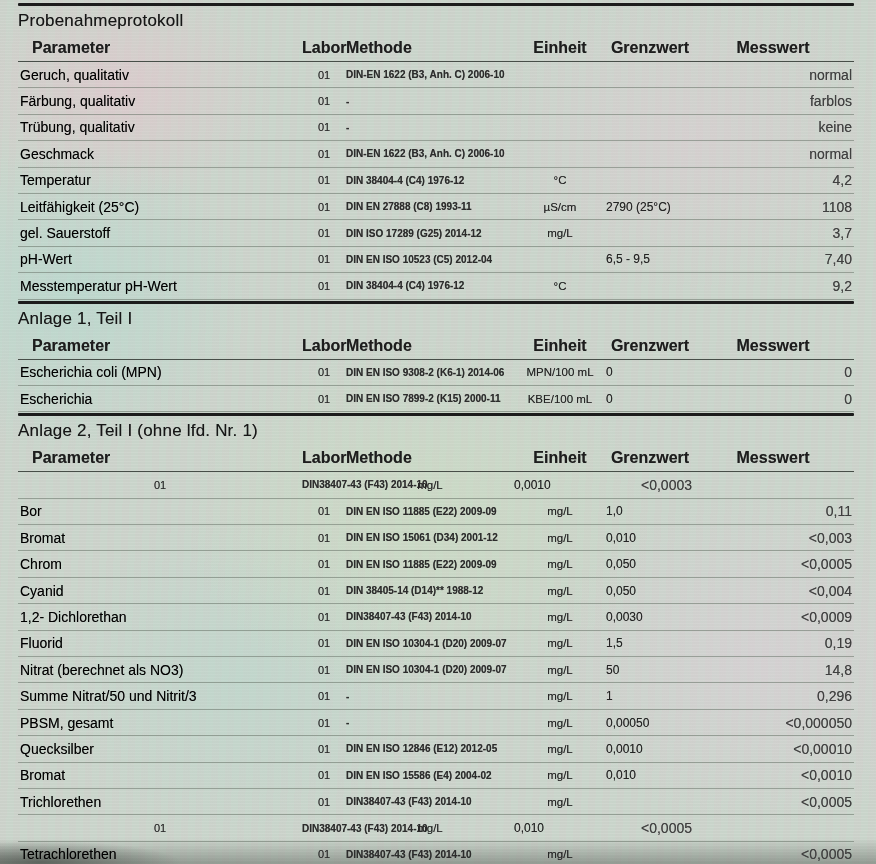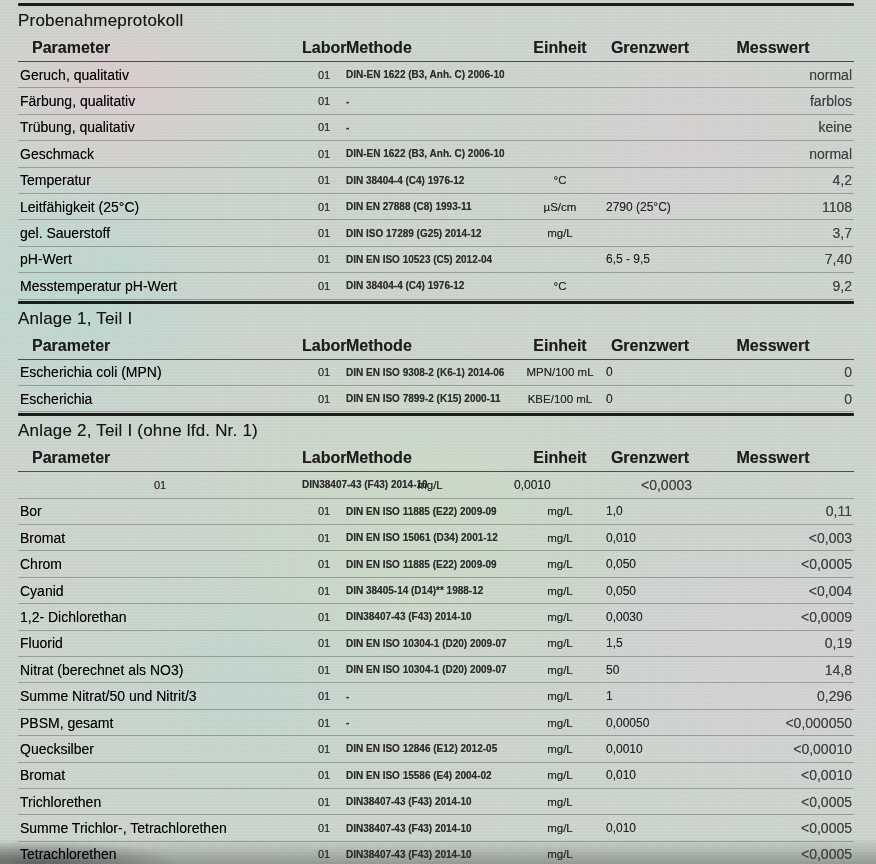--- a/index.html
+++ b/index.html
@@ -270,21 +270,20 @@
         </div>
         <div class="row">
           <div class="cell c-parameter">Trichlorethen</div>
           <div class="cell c-labor">01</div>
           <div class="cell c-methode">DIN38407-43 (F43) 2014-10</div>
           <div class="cell c-einheit">mg/L</div>
           <div class="cell c-grenzwert"></div>
           <div class="cell c-messwert">&lt;0,0005</div>
         </div>
         <div class="row">
-          <div class="cell c-parameter">Summe Trichlor-, Tetrachlorethen</div>
           <div class="cell c-labor">01</div>
           <div class="cell c-methode">DIN38407-43 (F43) 2014-10</div>
           <div class="cell c-einheit">mg/L</div>
           <div class="cell c-grenzwert">0,010</div>
           <div class="cell c-messwert">&lt;0,0005</div>
         </div>
         <div class="row">
           <div class="cell c-parameter">Tetrachlorethen</div>
           <div class="cell c-labor">01</div>
           <div class="cell c-methode">DIN38407-43 (F43) 2014-10</div>

